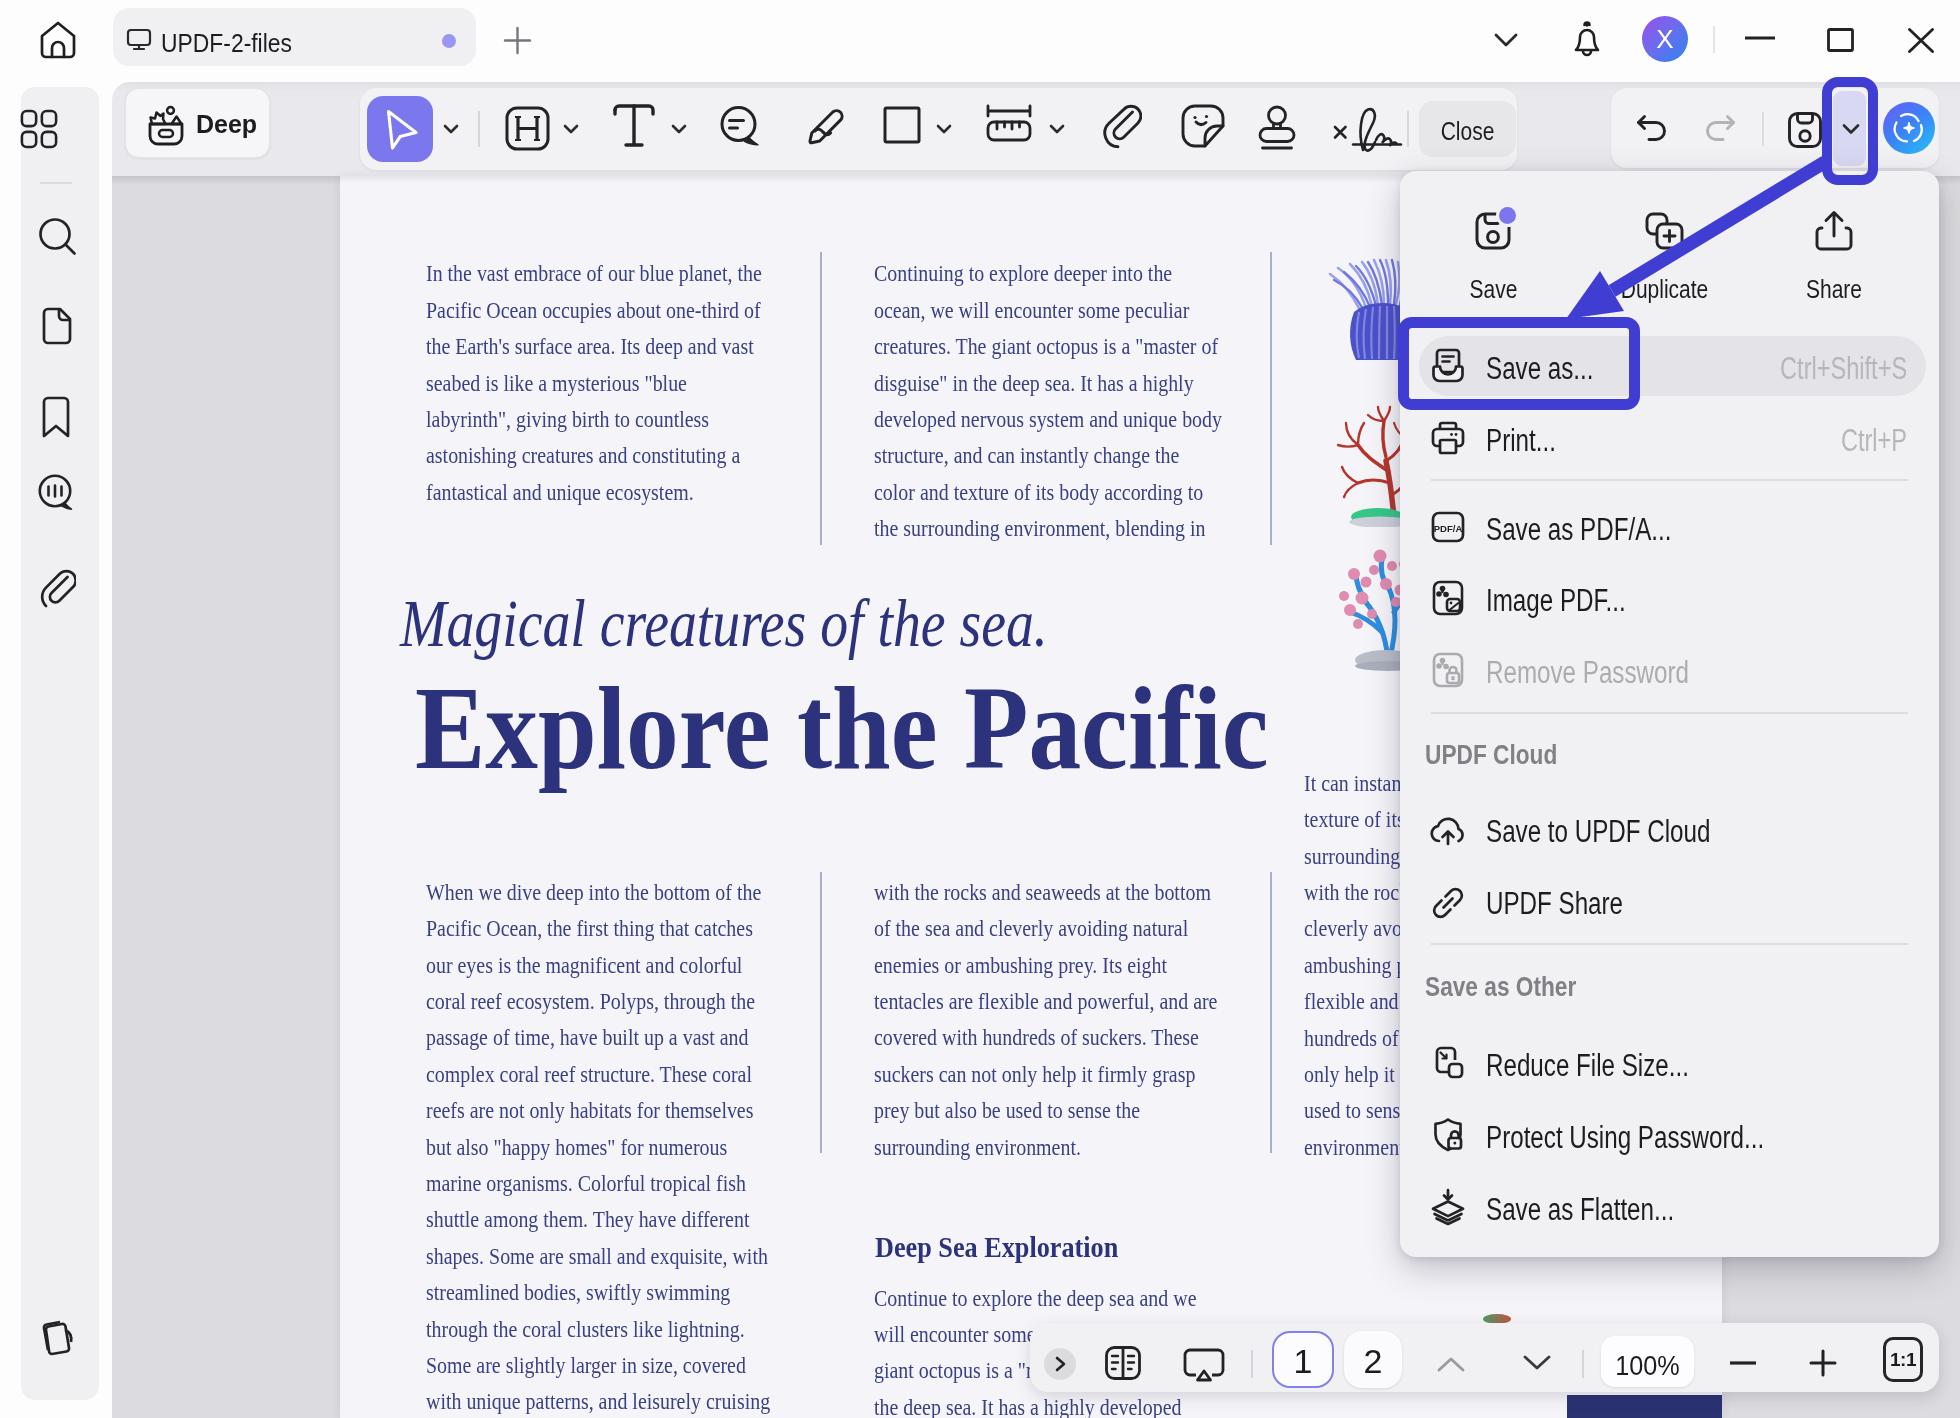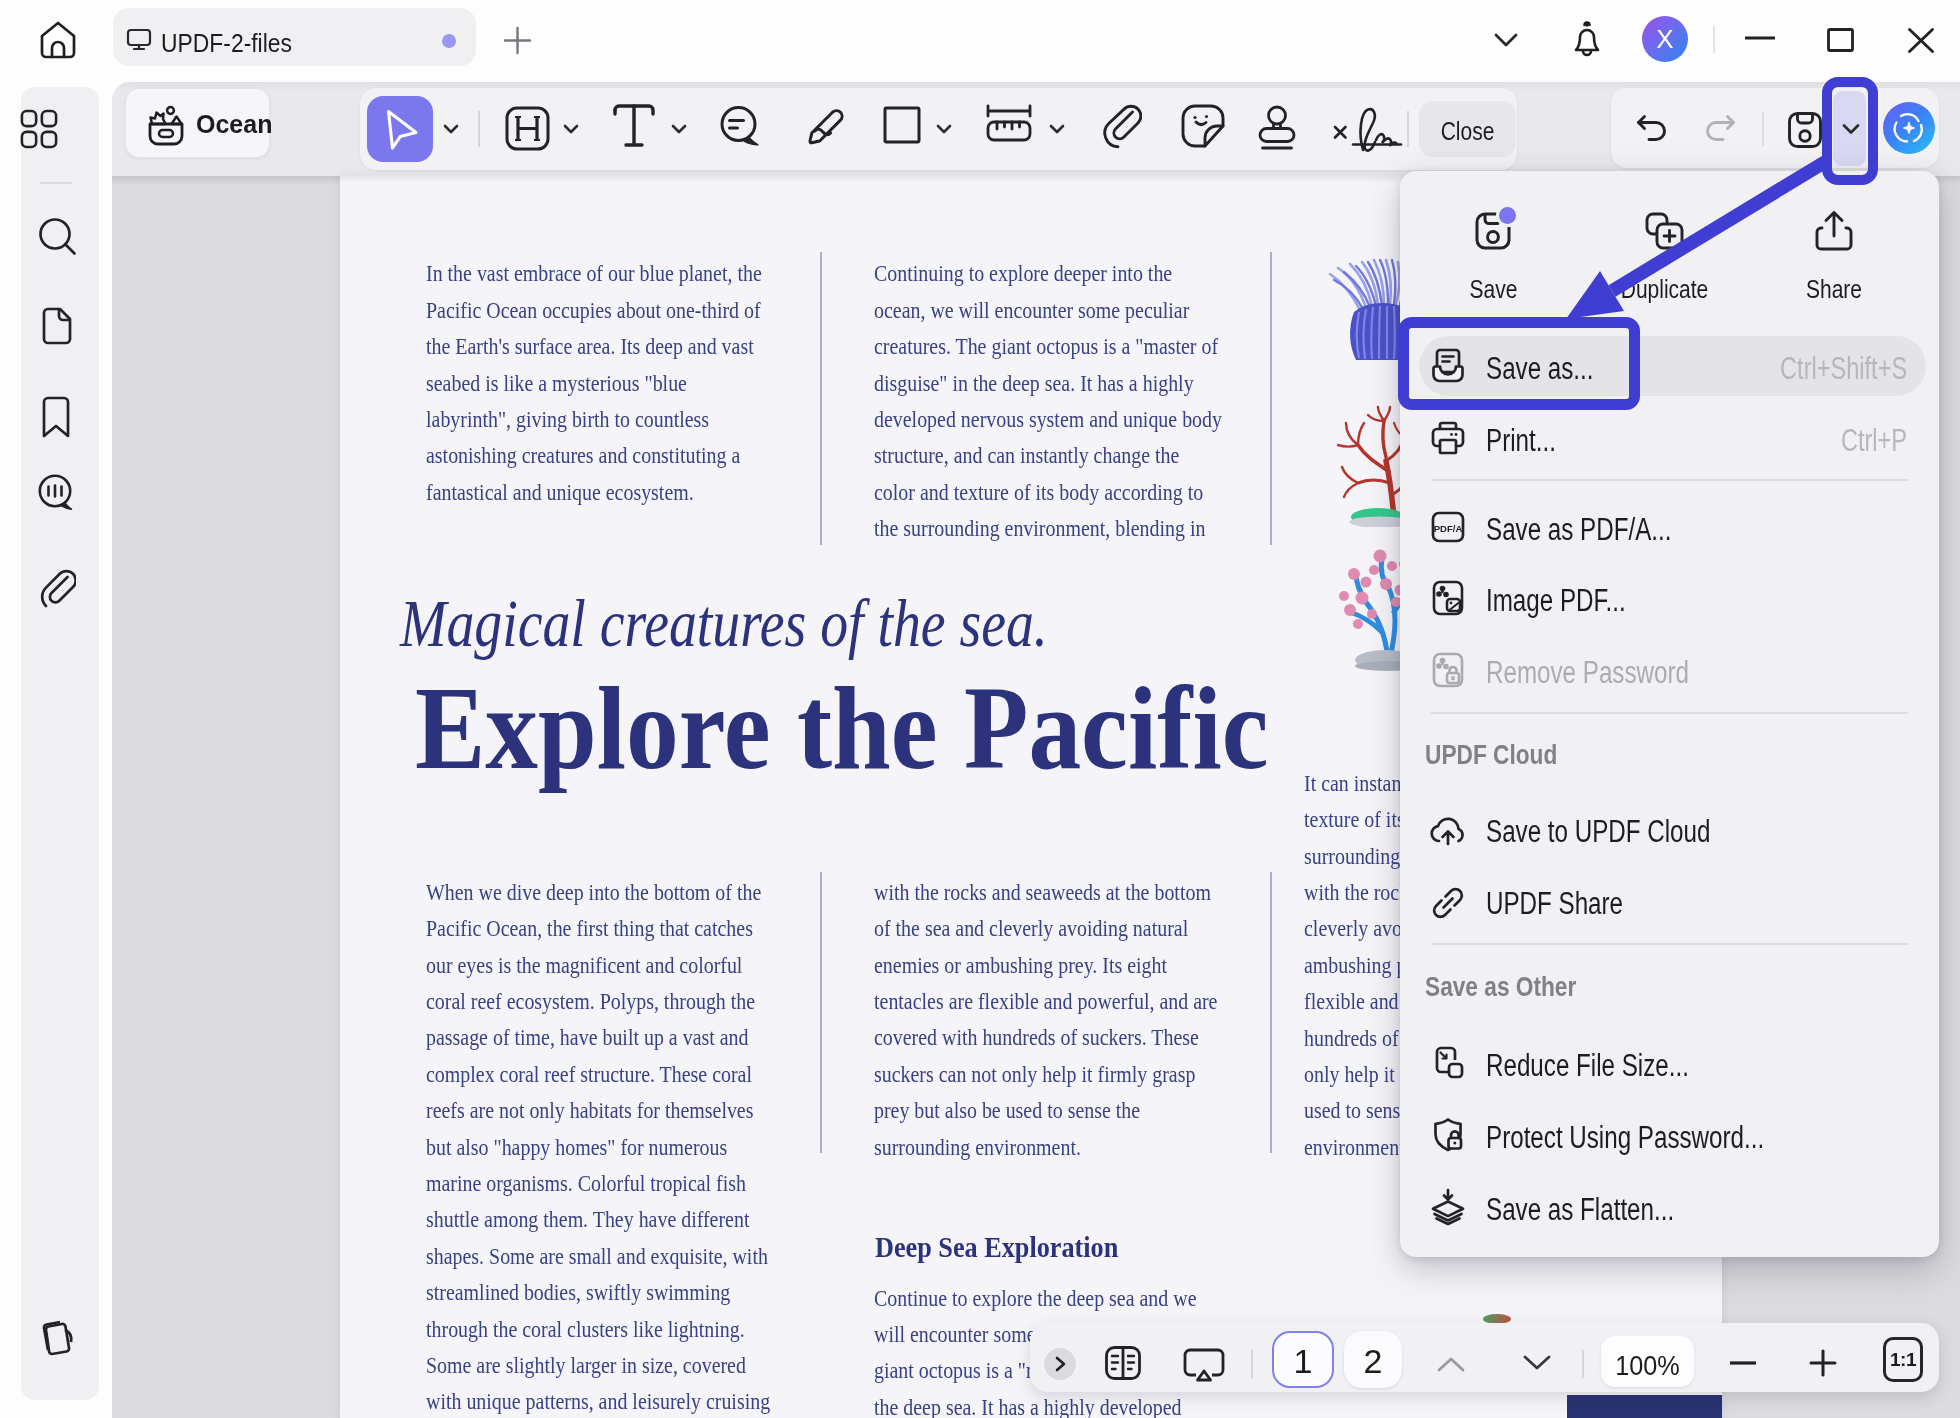--- a/index.html
+++ b/index.html
@@ -100,21 +100,21 @@
   </svg>
 
 <div class="tbtn" style="left:125px;top:88px;width:143px;height:68px;border-radius:14px;background:#f6f5f8;border:1px solid #e4e3e6;">
   <svg style="position:absolute;left:20px;top:15px" width="40" height="44" viewBox="0 0 40 44" fill="none" stroke="#1e1e22" stroke-width="2.8" stroke-linejoin="round" stroke-linecap="round">
       <path d="M4 20 H36 V32 a8 8 0 0 1 -8 8 H12 a8 8 0 0 1 -8 -8 Z"></path>
       <rect x="13" y="26" width="14" height="7" rx="3.5" stroke-width="2.5"></rect>
       <path d="M6 20 L4.5 13.5 L9 14.5 L10.5 8.5 L14.5 12 L17.5 9.5 L17 15 L19.5 20 Z" stroke-width="2.5"></path>
       <circle cx="24.5" cy="6.5" r="3.4" stroke-width="2.5"></circle>
       <path d="M25.5 20 L30.5 12.5 L35.5 20 Z" stroke-width="2.5"></path>
     </svg>
-  <div style="position:absolute;left:70px;top:21px;font-size:25px;font-weight:bold;color:#1c1c1f;">Ocean</div>
+  <div style="position:absolute;left:70px;top:21px;font-size:25px;font-weight:bold;color:#1c1c1f;">Deep</div>
 </div>
 
 <div class="tbtn" style="left:360px;top:88px;width:1157px;height:82px;"></div>
 <div class="tbtn" style="left:1611px;top:88px;width:328px;height:80px;"></div>
 
 <div class="abs" style="left:367px;top:96px;width:66px;height:66px;border-radius:16px;background:#7b78ee;"></div>
 <svg class="abs" style="left:367px;top:96px" width="66" height="66" viewBox="0 0 66 66" fill="none" stroke="#fff" stroke-width="3.1" stroke-linejoin="round" stroke-linecap="round">
     <path d="M21.5 15.5 L49 36.5 L33.2 40.6 L25.5 52 Z"></path>
   </svg>
 <svg class="tchev" style="left:443px;top:124px" viewBox="0 0 16 10" fill="none" stroke="#2c2c30" stroke-width="2.6" stroke-linecap="round" stroke-linejoin="round">

